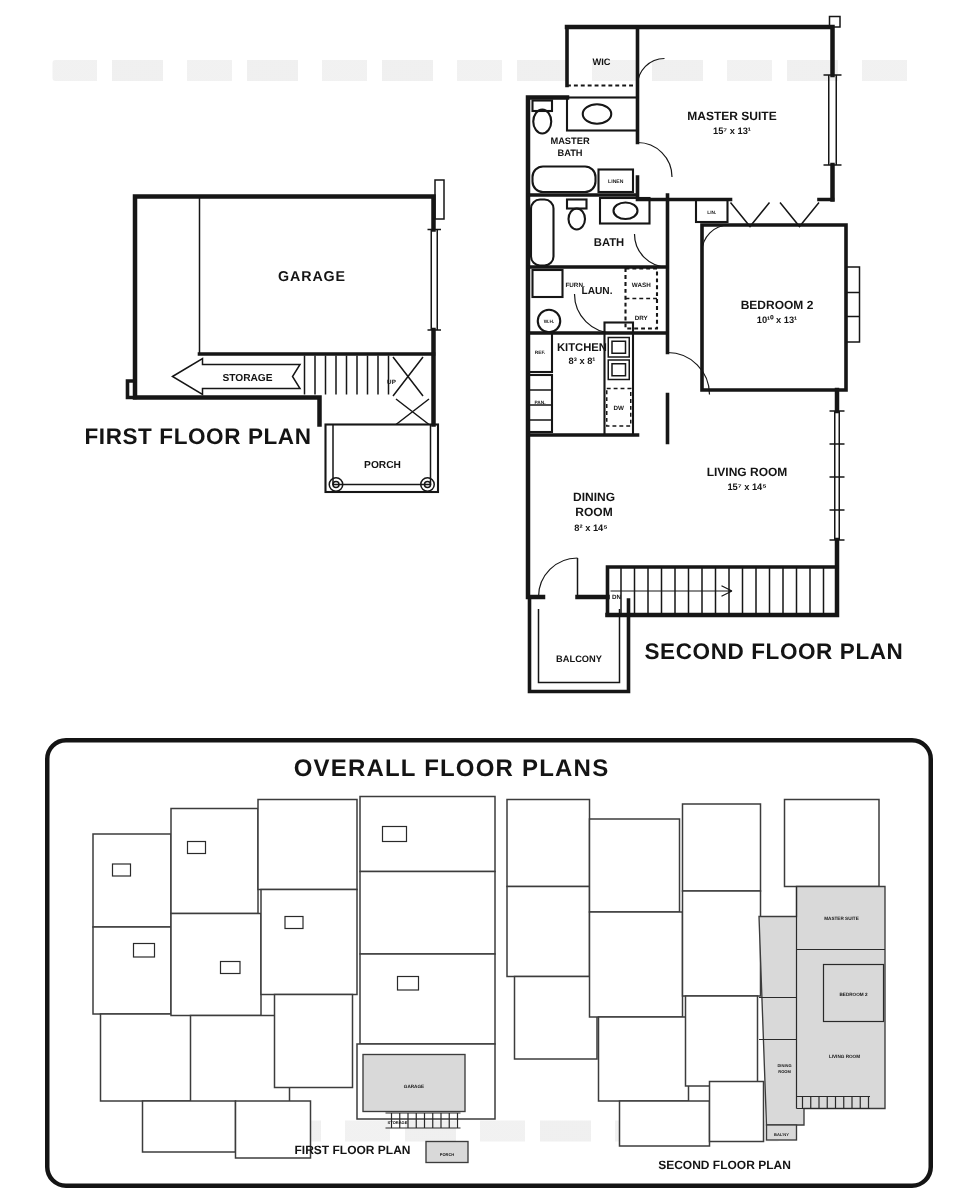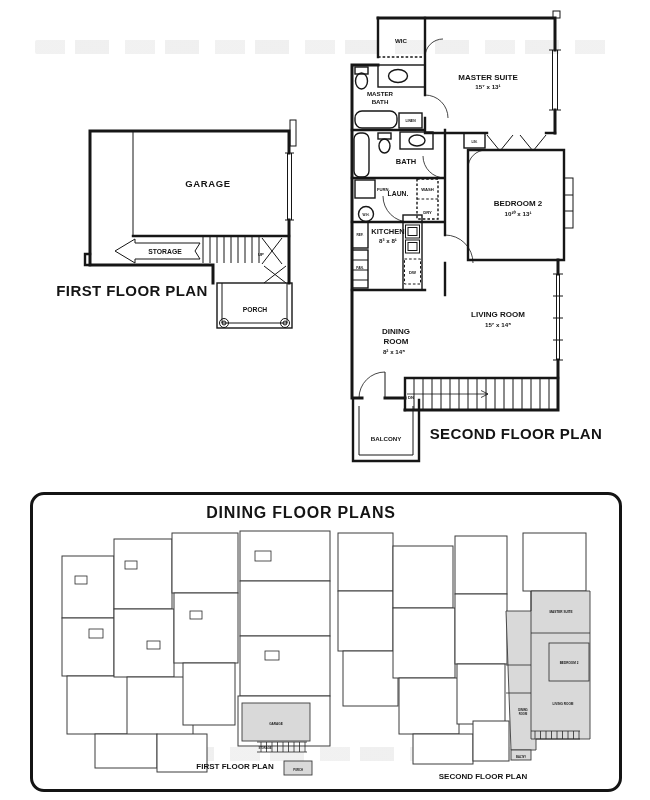--- a/index.html
+++ b/index.html
@@ -180,21 +180,21 @@
     <text class="f62" x="158" y="316.5">15⁷ x 14⁵</text>
     <text class="f8" x="56" y="324">DINING</text>
     <text class="f8" x="56" y="334">ROOM</text>
     <text class="f62" x="54" y="344">8² x 14⁵</text>
     <text class="f42 ts" x="68" y="389">DN</text>
     <text class="f62" x="46" y="431">BALCONY</text>
     <text class="f15" x="176" y="429">SECOND FLOOR PLAN</text>
   </svg>
 
   <div class="overall-box">
-    <div class="overall-title">DINING FLOOR PLANS</div>
+    <div class="overall-title">OVERALL FLOOR PLANS</div>
 
     <svg class="mini-left" viewBox="0 0 284 256">
       <g>
         <rect class="mt" x="7" y="35" width="52" height="62"></rect>
         <rect class="mt" x="7" y="97" width="52" height="58"></rect>
         <rect class="mt" x="12" y="155" width="62" height="58"></rect>
         <rect class="mt" x="59" y="18" width="58" height="70"></rect>
         <rect class="mt" x="59" y="88" width="60" height="68"></rect>
         <rect class="mt" x="72" y="156" width="66" height="58"></rect>
         <rect class="mt" x="117" y="12" width="66" height="60"></rect>

